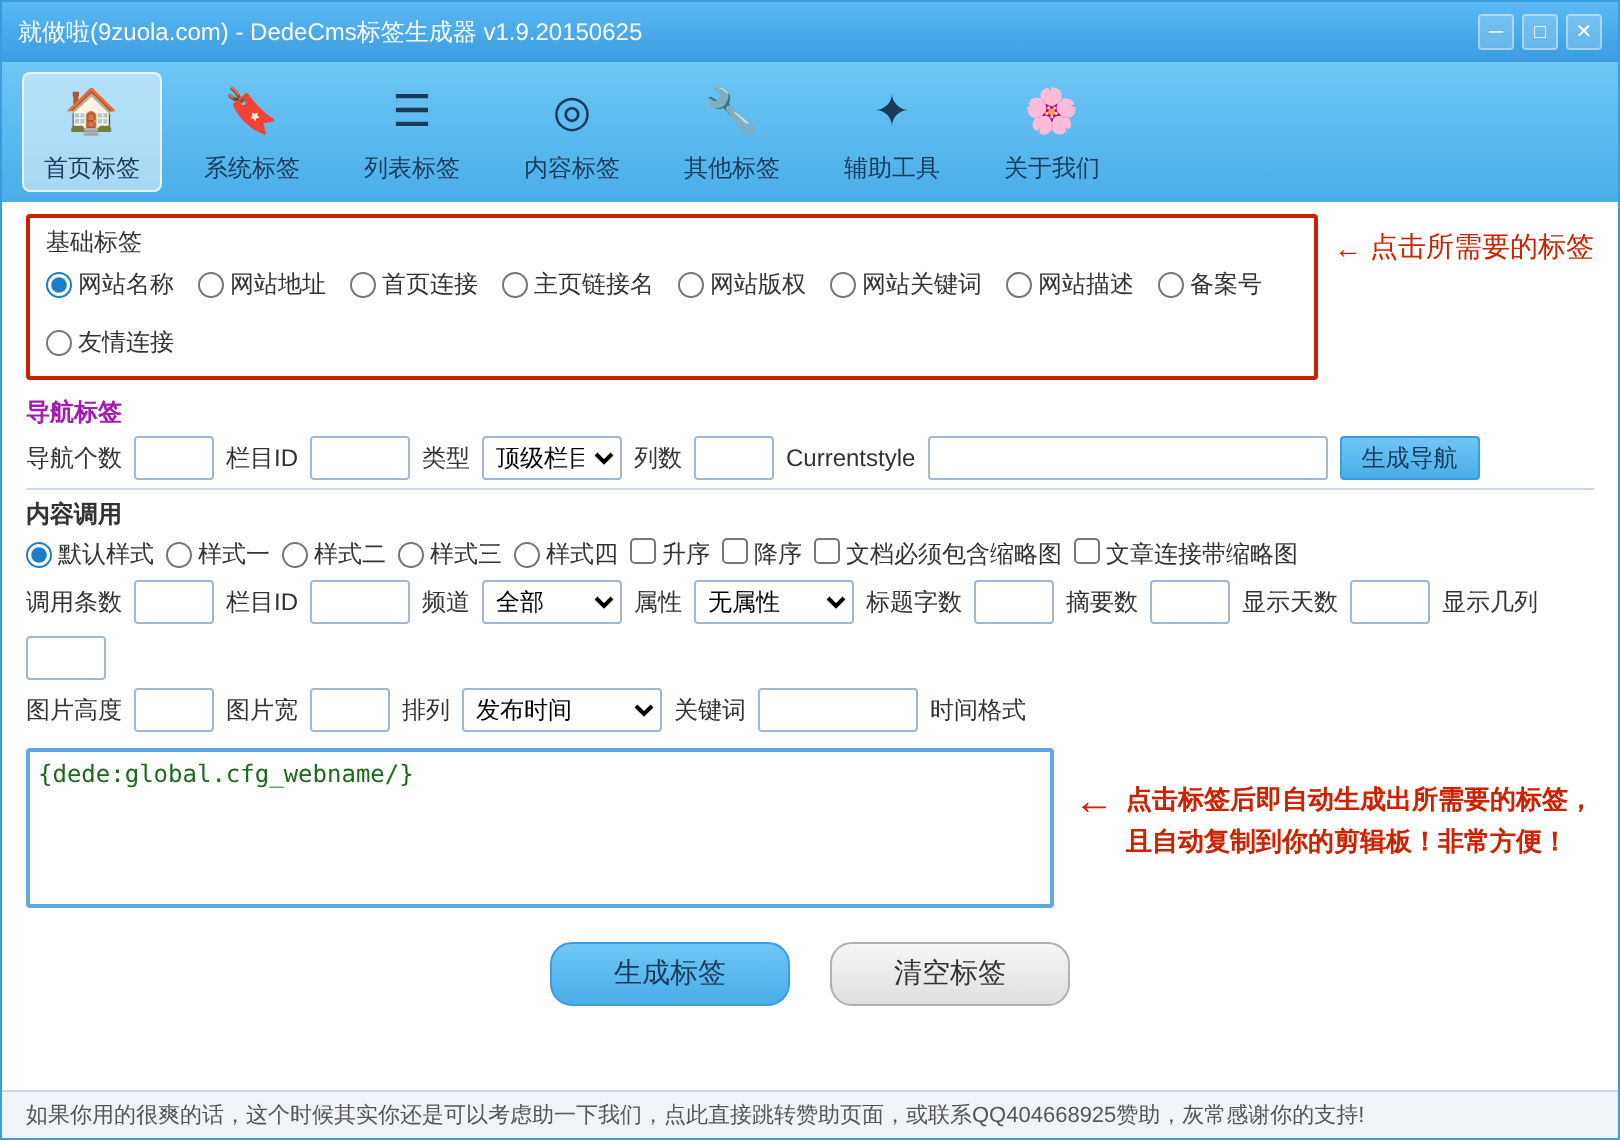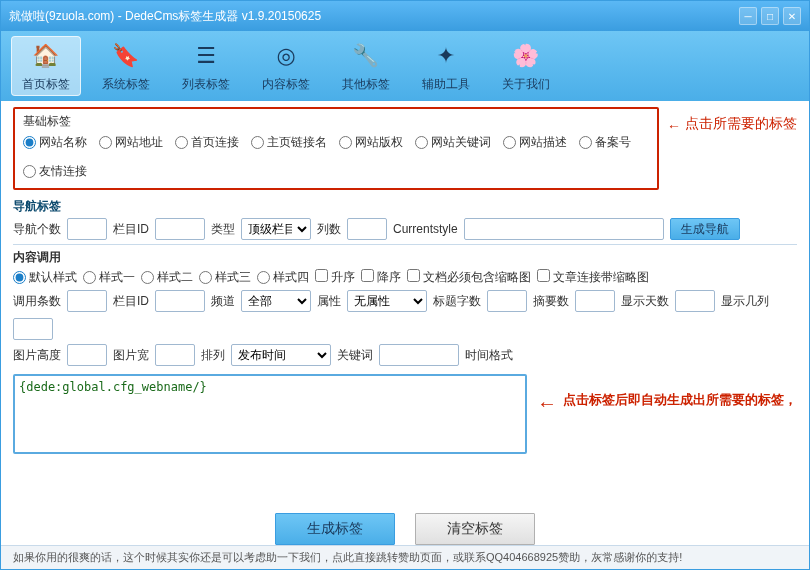--- a/index.html
+++ b/index.html
@@ -202,23 +202,22 @@
       display: flex;
       justify-content: center;
       gap: 20px;
       margin: 8px 0;
     }
     .action-btn {
       width: 120px;
       height: 32px;
       font-size: 14px;
       cursor: pointer;
-      border-radius: 1px;
+      border-radius: 11px;
       border: 1px solid;
-      margin-top: 42px;
     }
     .action-btn.primary {
       background: linear-gradient(to bottom, #6ec6f5, #4aaee8);
       border-color: #3a9de0;
       color: #1a3a5c;
     }
     .action-btn.secondary {
       background: linear-gradient(to bottom, #f5f5f5, #e0e0e0);
       border-color: #b0b0b0;
       color: #333;
@@ -380,21 +379,21 @@
     </div>
           </div>
       </div>
       <div style="display:flex; align-items:center; padding-top:8px;">
         <span style="color:#cc2200; font-size:14px; font-weight:bold; margin-right:4px;">←</span>
         <span class="red-label">点击所需要的标签</span>
       </div>
     </div>
 
     <div style="margin-bottom:4px;">
-      <span style="font-size:12px; color:#0c4a6e; font-weight:bold;">导航标签</span>
+      <span style="font-size:12px; color:#a21caf; font-weight:bold;">导航标签</span>
       <div class="form-row" style="margin-top:3px;">
         <span class="form-label">导航个数</span>
         <input class="form-input tiny" type="text" value="" style="">
         <span class="form-label">栏目ID</span>
         <input class="form-input small" type="text" value="" style="">
         <span class="form-label">类型</span>
         <select class="form-select small">
           <option>顶级栏目</option>
           <option>子栏目</option>
           <option>全部</option>
@@ -497,20 +496,21 @@
     </div>
 
     <div class="output-wrapper">
       <div class="output-text-area">
         <textarea class="output-area" style="">{dede:global.cfg_webname/}</textarea>
       </div>
       <div class="output-annotation">
         <span style="color:#cc2200; font-size:20px;">←</span>
         <div>
           <div class="annotation-text">点击标签后即自动生成出所需要的标签，</div>
+          <div class="annotation-text">且自动复制到你的剪辑板！非常方便！</div>
         </div>
       </div>
     </div>
 
     <div class="action-buttons">
       <button class="action-btn primary">生成标签</button>
       <button class="action-btn secondary">清空标签</button>
     </div>
 
   </div>

